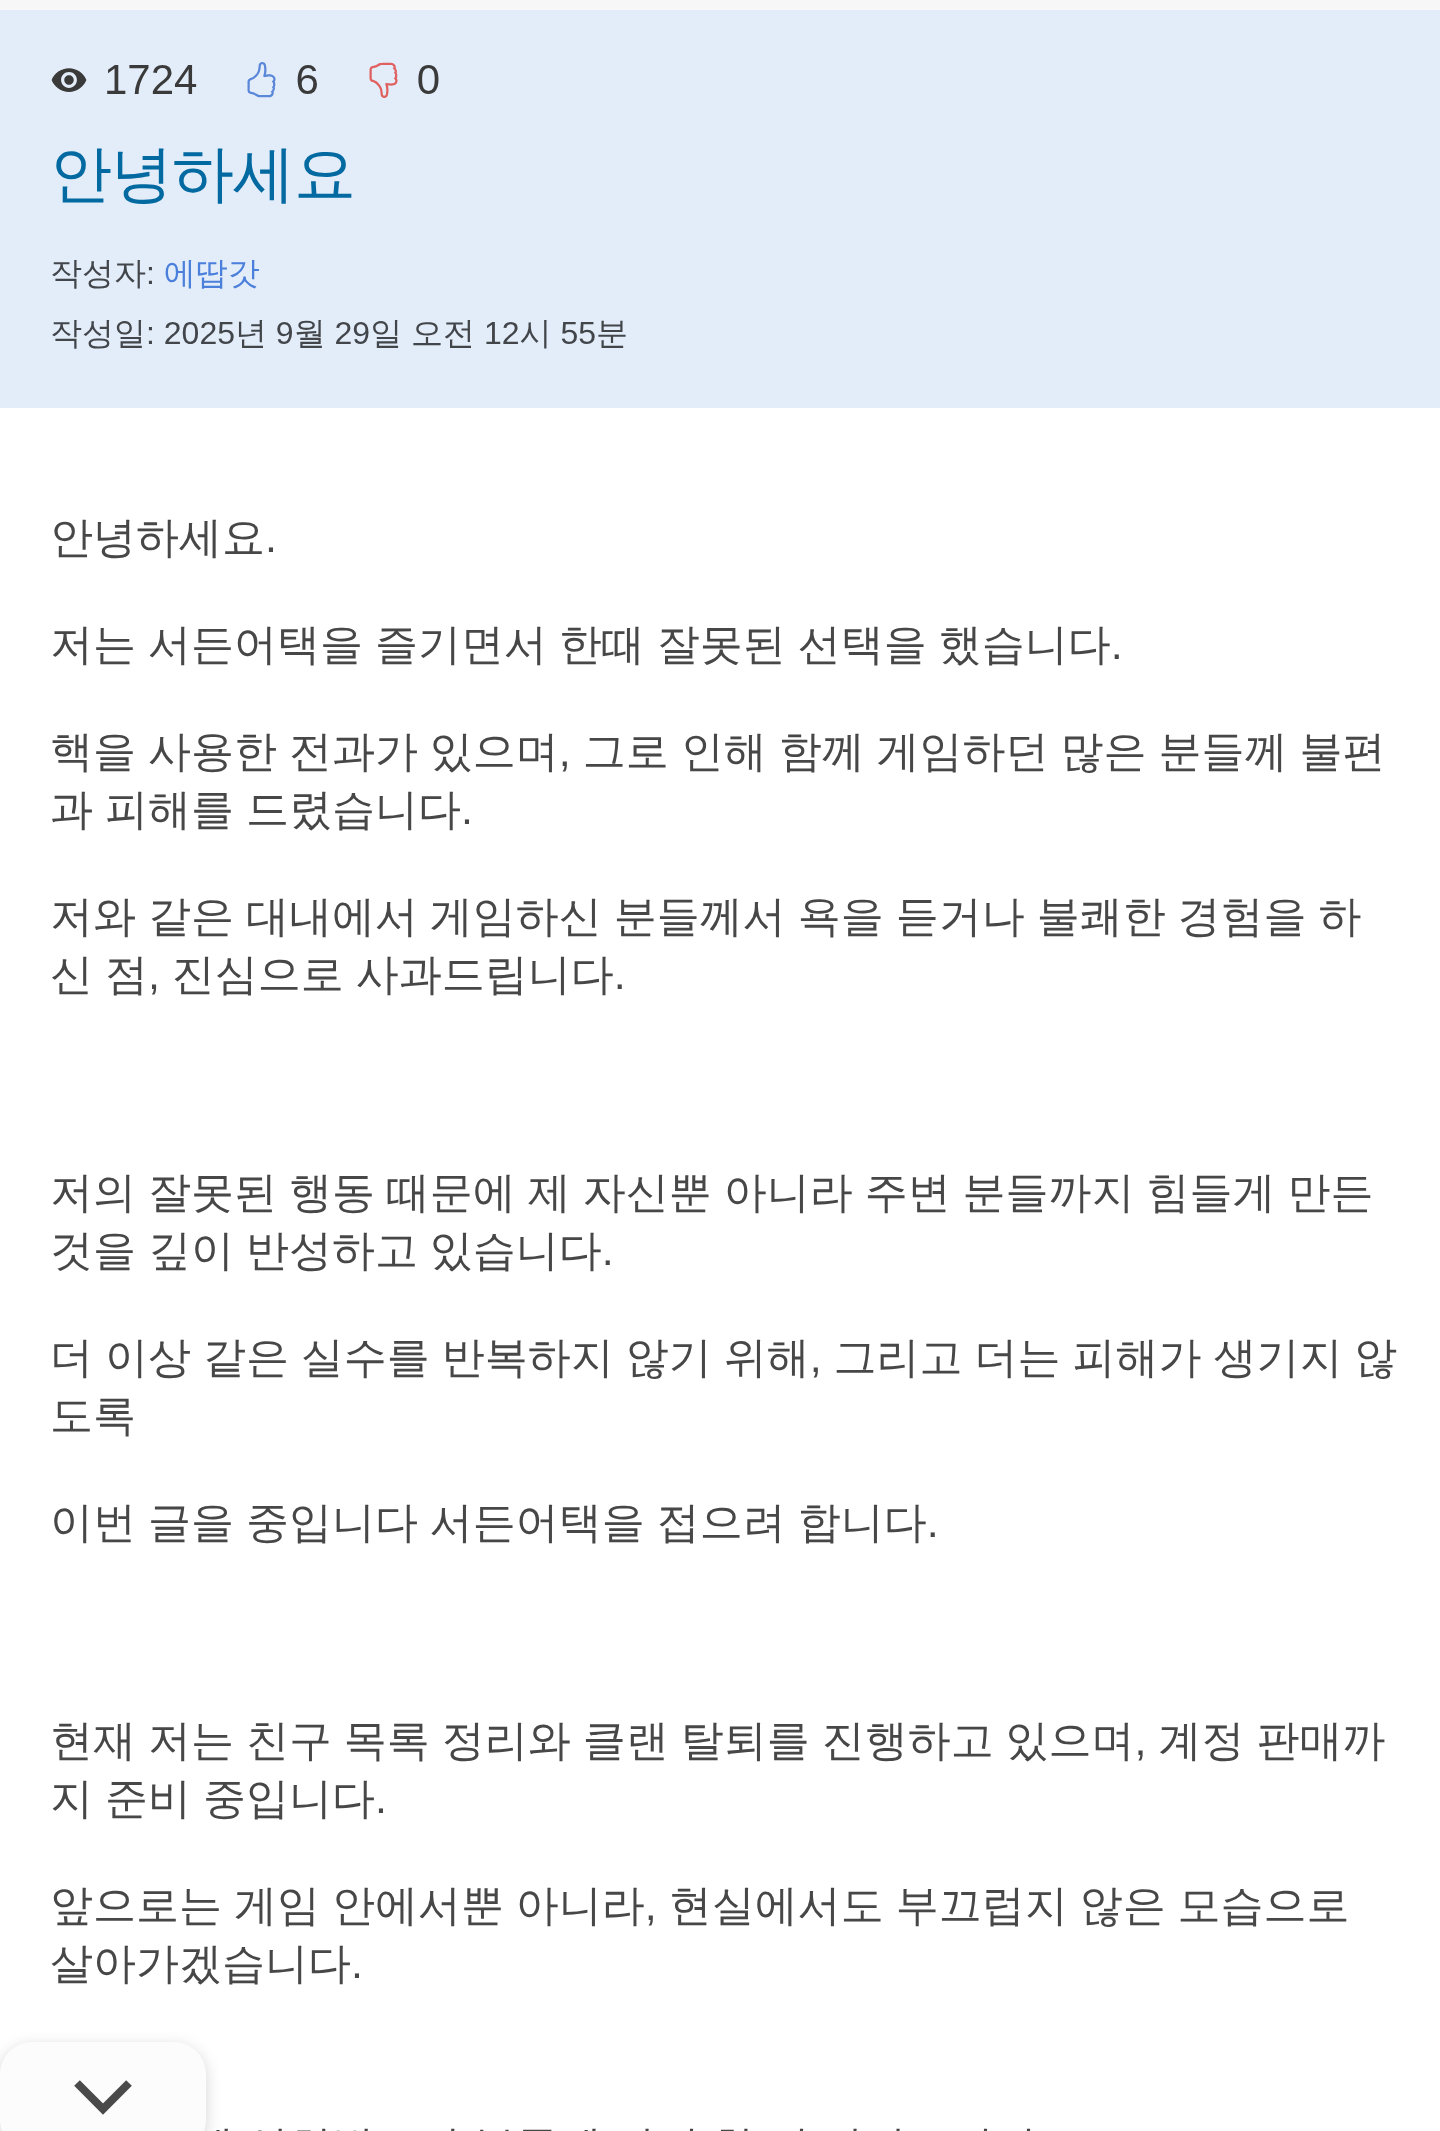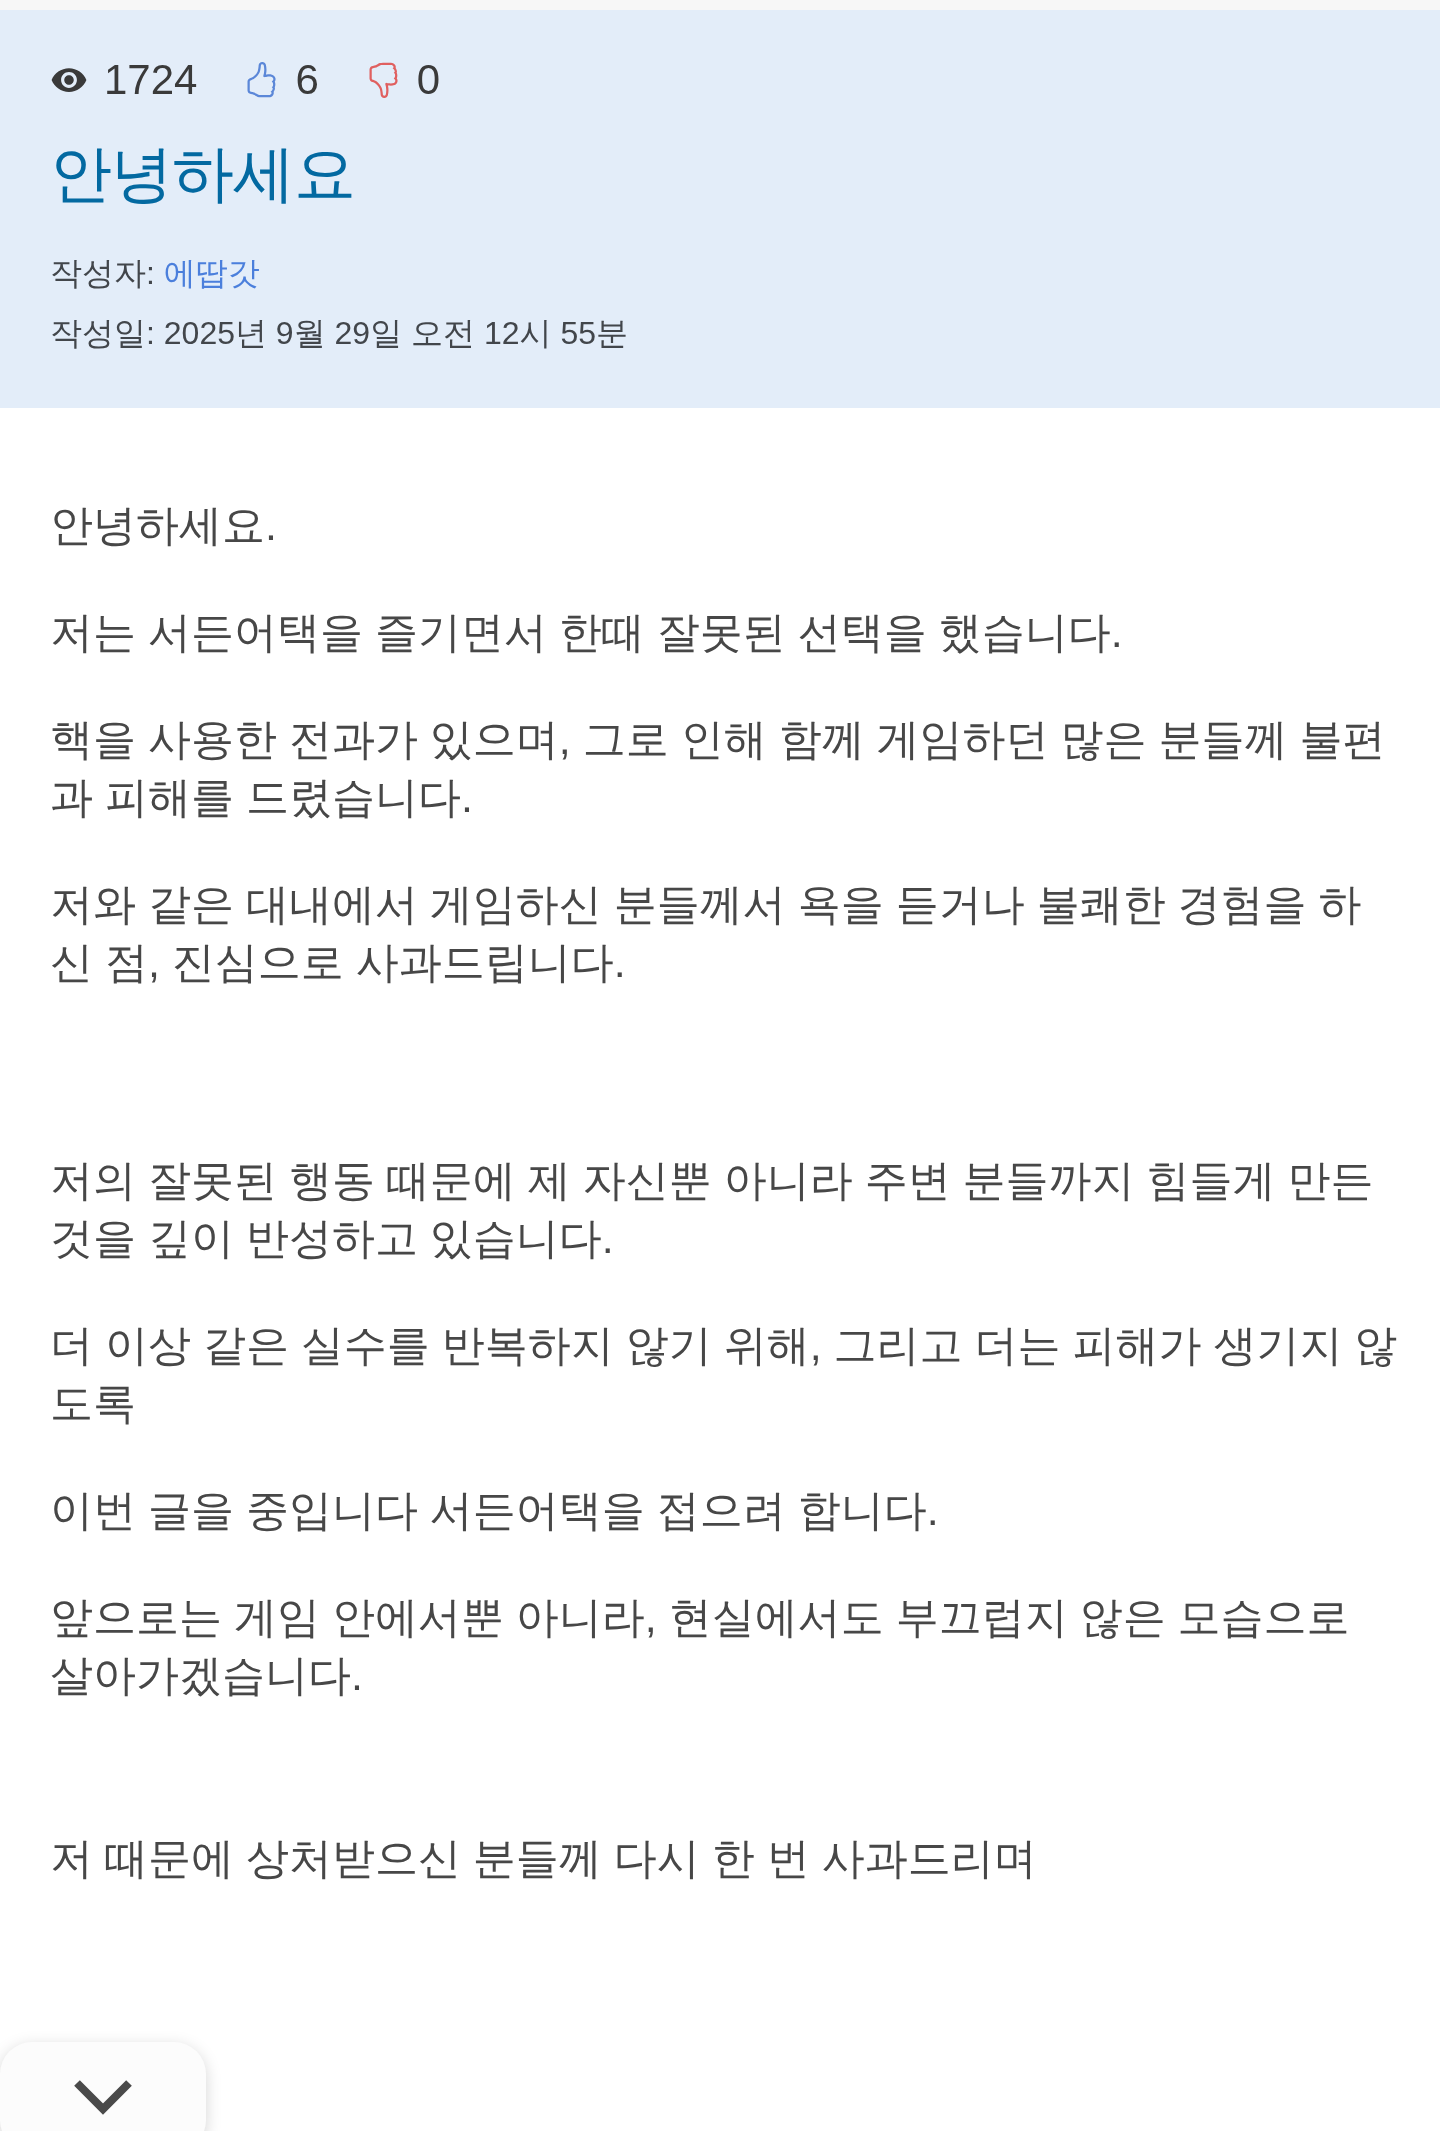--- a/index.html
+++ b/index.html
@@ -51,21 +51,21 @@
     text-decoration: none;
   }
   
   .post-body {
     padding: 88px 36px 0 50px;
     font-size: 43px;
     line-height: 58px;
     color: #474747;
   }
   .post-body p {
-    margin: 0 0 49px;
+    margin: 12px 0 49px;
     word-break: break-all;
   }
   .post-body p.gap { margin-top: 160px; }
   .post-body p.gap-sm { margin-top: 125px; }
   
   .collapse-btn {
     position: absolute;
     left: 0px;
     top: 2042px;
     width: 206px;
@@ -126,20 +126,21 @@
   </header>
 
   <main class="post-body">
     <p>안녕하세요.</p>
     <p>저는 서든어택을 즐기면서 한때 잘못된 선택을 했습니다.</p>
     <p>핵을 사용한 전과가 있으며, 그로 인해 함께 게임하던 많은 분들께 불편과 피해를 드렸습니다.</p>
     <p>저와 같은 대내에서 게임하신 분들께서 욕을 듣거나 불쾌한 경험을 하신 점, 진심으로 사과드립니다.</p>
     <p class="gap">저의 잘못된 행동 때문에 제 자신뿐 아니라 주변 분들까지 힘들게 만든 것을 깊이 반성하고 있습니다.</p>
     <p>더 이상 같은 실수를 반복하지 않기 위해, 그리고 더는 피해가 생기지 않도록</p>
     <p>이번 글을 중입니다 서든어택을 접으려 합니다.</p>
+    <p class="gap">현재 저는 친구 목록 정리와 클랜 탈퇴를 진행하고 있으며, 계정 판매까지 준비 중입니다.</p>
     <p>앞으로는 게임 안에서뿐 아니라, 현실에서도 부끄럽지 않은 모습으로 살아가겠습니다.</p>
     <p class="gap-sm">저 때문에 상처받으신 분들께 다시 한 번 사과드리며</p>
   </main>
 
   <button class="collapse-btn">
     <span>
       <svg width="64" height="40" viewBox="0 0 64 40" fill="none">
         <polyline points="6,6 32,32 58,6" stroke="#4a4a4a" stroke-width="8" fill="none"></polyline>
       </svg>
     </span>

